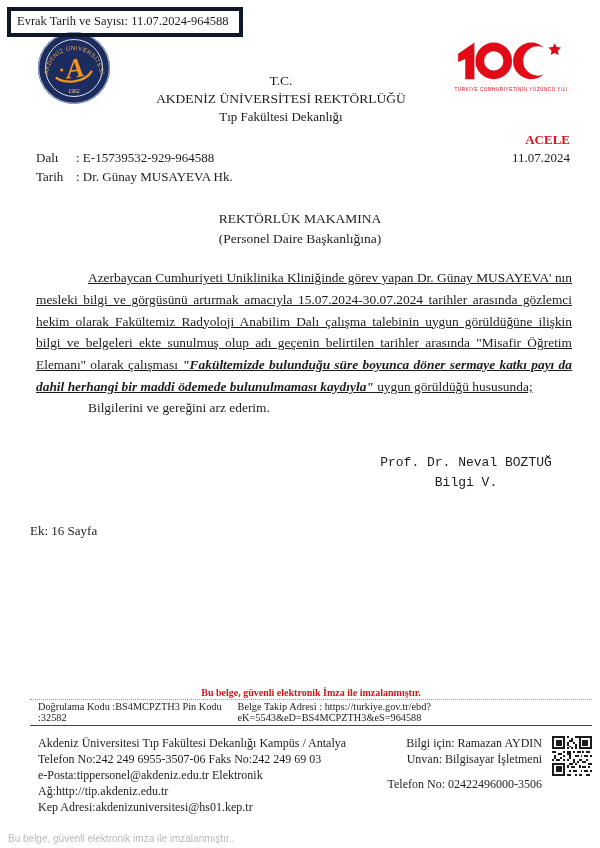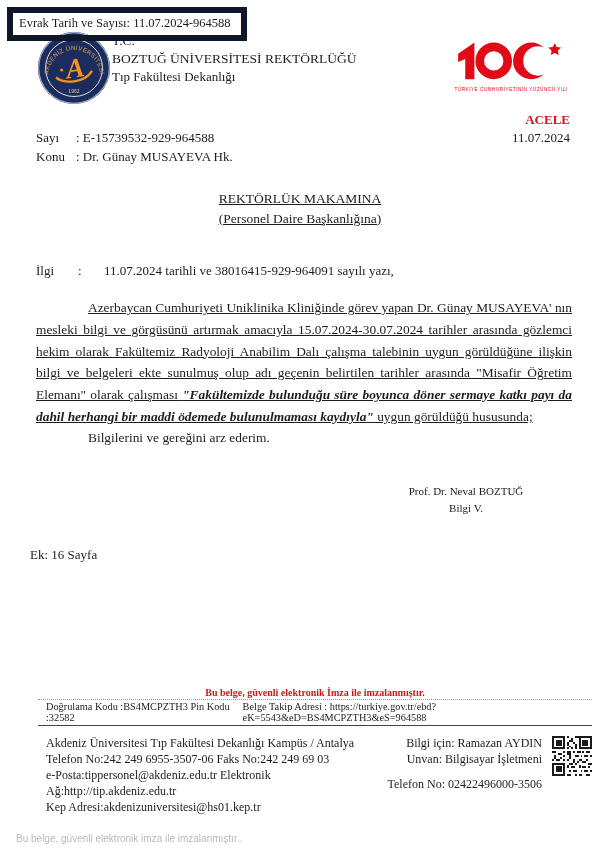--- a/index.html
+++ b/index.html
@@ -1,44 +1,44 @@
 <!DOCTYPE html>
 <html style="--accent-red: #d6131c; --logo-red: #e30a17; --navy: #1c2c5e; --orange: #f6921e;"><head>
 <meta charset="utf-8">
 <style>
   html,body { margin:0; padding:0; background:#fff; }
   .page {
     position:relative; width:600px; height:848px; margin:0 auto; background:#fff;
     font-family:"Liberation Serif","DejaVu Serif",serif; color:#1c1c1c; overflow:hidden;
   }
   .evrak-box {
-    position:absolute; top:7px; left:7px; border:6px solid #0f172a;
+    position:absolute; top:7px; left:7px; border:4px solid #0f172a;
     padding:3px 10px 4px 6px; font-size:12.5px;
   }
   .header { display:flex; align-items:flex-start; padding:28px 28px 0 36px; }
   .seal { width:76px; height:76px; flex:0 0 auto; margin-top:2px; }
-  .header-center { flex:1; padding-top:4px; line-height:1.35; }
+  .header-center { flex:1; text-align:center; padding-top:4px; line-height:1.35;margin-top:40px; }
   .h-tc { font-size:13.5px; }
   .h-org { font-size:13.5px; }
   .h-dept { font-size:13px; }
   .centenary { width:122px; height:64px; flex:0 0 auto; margin-top:6px; }
   .urgency { text-align:right; margin:6px 30px 0 0; color:var(--accent-red,#d6131c); font-weight:bold; font-size:13px; }
   .meta-row { display:flex; justify-content:space-between; margin:1px 30px 0 36px; font-size:13px; line-height:1.45; }
   .meta-label { display:inline-block; width:40px; }
   .date { font-size:13px; }
-  .recipient { text-align:center; margin-top:22px; font-size:13.5px; line-height:1.5;text-decoration:underline; }
+  .recipient { text-align:center; margin-top:22px; font-size:13.5px; line-height:1.5; }
   .ilgi-row { margin:34px 30px 0 36px; font-size:13px; }
   .ilgi-label { display:inline-block; width:42px; }
   .ilgi-sep { display:inline-block; width:26px; }
   .body-text { margin:18px 28px 0 36px; font-size:13.4px; line-height:1.62; text-align:justify; text-indent:52px;text-decoration:underline; }
   .body-bold { font-weight:bold; font-style:italic; }
   .arz { margin:0 28px 0 36px; font-size:13.4px; line-height:1.62; text-indent:52px; text-align:left; }
-  .signature { width:212px; margin:34px 28px 0 auto; text-align:center; font-size:11px; line-height:1.55; }
+  .signature { width:212px; margin:34px 28px 0 auto; text-align:center; font-size:13px; line-height:1.55;font-family:Liberation Mono, monospace; }
   .attachment { margin:30px 0 0 30px; font-size:13px; }
-  .footer { position:absolute; left:8px; right:0; bottom:6px; }
+  .footer { position:absolute; left:0; right:0; bottom:6px; }
   .esign-red { text-align:center; color:var(--accent-red,#d6131c); font-size:10px; font-weight:bold; margin:0 8px 1px 30px; }
   .verify-row {
     display:flex; justify-content:space-between; margin:0 8px 0 30px; padding:1px 4px 2px 8px;
     border-top:1px dotted #999; border-bottom:1px solid #444; font-size:10.3px;
   }
   .footer-cols { display:flex; margin:10px 8px 0 30px; font-size:12px; line-height:1.33; }
   .footer-left { flex:1; padding-left:8px; }
   .footer-right { text-align:right; padding-right:8px; white-space:nowrap; }
   .footer-right .phone { margin-top:9px; }
   .qr { width:40px; height:40px; margin-left:2px; flex:0 0 auto; }
@@ -66,21 +66,21 @@
         <textPath href="#sealArc" startOffset="50%" text-anchor="middle">AKDENİZ ÜNİVERSİTESİ</textPath>
       </text>
       <path d="M21,50 C30,57 51,56 59,43" fill="none" stroke="#f6921e" stroke-width="2.4"></path>
       <text x="41" y="50" font-size="29" font-style="italic" font-weight="bold" fill="#f6921e" text-anchor="middle" transform="rotate(-8 40 40)" font-family="Liberation Serif, serif">A</text>
       <circle cx="27" cy="42" r="1.6" fill="#f6921e"></circle>
       <text x="40" y="66" font-size="5.4" fill="#e8c87a" text-anchor="middle" font-family="Liberation Sans, sans-serif">1962</text>
     </svg>
 
     <div class="header-center">
       <div class="h-tc">T.C.</div>
-      <div class="h-org">BOZTUĞ ÜNİVERSİTESİ REKTÖRLÜĞÜ</div>
+      <div class="h-org">AKDENİZ ÜNİVERSİTESİ REKTÖRLÜĞÜ</div>
       <div class="h-dept">Tıp Fakültesi Dekanlığı</div>
     </div>
 
     <svg class="centenary" viewBox="0 0 120 62">
       <g fill="#e30a17">
         <polygon points="24,8 24,44 15,44 15,24 8,27 8,19"></polygon>
         <circle cx="43" cy="26" r="18"></circle>
         <circle cx="43" cy="26" r="9.5" fill="#ffffff"></circle>
         <circle cx="80" cy="26" r="18"></circle>
         <circle cx="86.5" cy="26" r="14.5" fill="#ffffff"></circle>
@@ -88,37 +88,34 @@
       </g>
       <text x="60" y="56" font-size="4.6" fill="#e30a17" text-anchor="middle" letter-spacing="0.5" font-family="Liberation Sans, sans-serif">TÜRKİYE CUMHURİYETİNİN YÜZÜNCÜ YILI</text>
     </svg>
   </div>
 
   <div class="urgency">ACELE</div>
 
   <div class="meta-row">
     <div>
       <div>
-        <span class="meta-label">Sayı</span><span>: E-15739532-929-964588</span>
+        <span class="meta-label">Dalı</span><span>: E-15739532-929-964588</span>
       </div>
       <div>
-        <span class="meta-label">Konu</span><span>: Dr. Günay MUSAYEVA Hk.</span>
+        <span class="meta-label">Tarih</span><span>: Dr. Günay MUSAYEVA Hk.</span>
       </div>
     </div>
     <div class="date">11.07.2024</div>
   </div>
 
   <div class="recipient">
     <div>REKTÖRLÜK MAKAMINA</div>
     <div>(Personel Daire Başkanlığına)</div>
   </div>
 
-  <div class="ilgi-row">
-    <span class="ilgi-label">İlgi</span><span class="ilgi-sep">:</span><span>11.07.2024 tarihli ve 38016415-929-964091 sayılı yazı,</span>
-  </div>
 
   <p class="body-text"><span>Azerbaycan Cumhuriyeti Uniklinika Kliniğinde görev yapan Dr. Günay MUSAYEVA' nın mesleki bilgi ve görgüsünü artırmak amacıyla 15.07.2024-30.07.2024 tarihler arasında gözlemci hekim olarak Fakültemiz Radyoloji Anabilim Dalı çalışma talebinin uygun görüldüğüne ilişkin bilgi ve belgeleri ekte sunulmuş olup adı geçenin belirtilen tarihler arasında "Misafir Öğretim Elemanı" olarak çalışması </span><span class="body-bold">"Fakültemizde bulunduğu süre boyunca döner sermaye katkı payı da dahil herhangi bir maddi ödemede bulunulmaması kaydıyla"</span><span> uygun görüldüğü hususunda;</span></p>
 
   <p class="arz">Bilgilerini ve gereğini arz ederim.</p>
 
   <div class="signature">
     <div>Prof. Dr. Neval BOZTUĞ</div>
     <div>Bilgi V.</div>
   </div>
 

